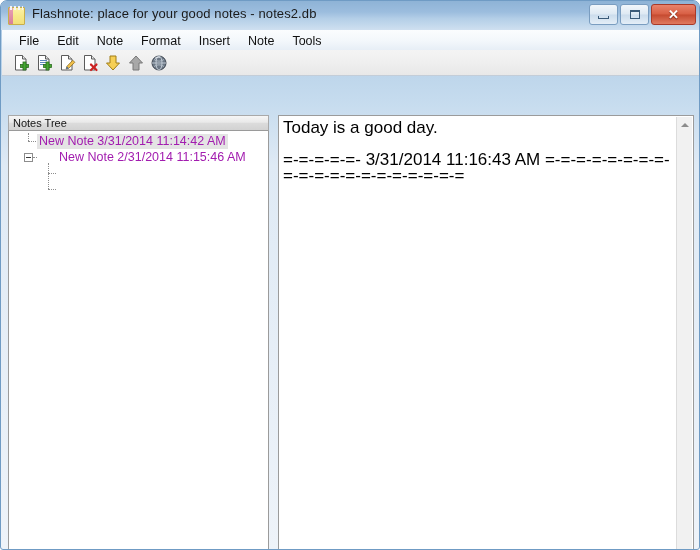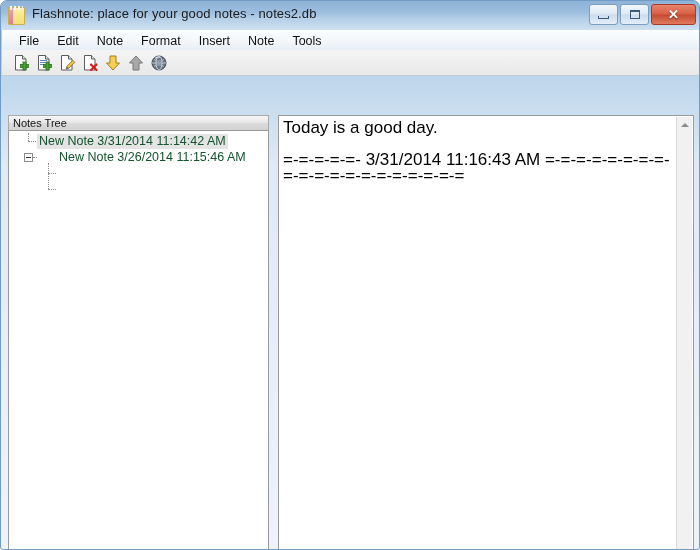--- a/index.html
+++ b/index.html
@@ -197,21 +197,21 @@
     border: 1px solid #9b9b9b;
     border-top: none;
     box-sizing: border-box;
     overflow: hidden;
     padding-top: 2px;
   }
   .tree-node {
     position: relative;
     height: 16px;
     font-size: 12.5px;
-    color: #14532d;
+    color: #a21caf;
     white-space: nowrap;
     display: flex;
     align-items: center;
     cursor: default;
   }
   .tree-label {
     display: inline-block;
     padding: 0 2px;
     line-height: 15px;
   }
@@ -456,21 +456,21 @@
         <div class="tline h" style="left:39px; top:42px; width:8px;"></div>
         <div class="tline h" style="left:39px; top:58px; width:8px;"></div>
 
         <div class="tree-node node-depth0 selected">
           <span class="tree-label">New Note 3/31/2014 11:14:42 AM</span>
         </div>
 
 
 
         <div class="tree-node node-depth1">
-          <span class="tree-label">New Note 3/26/2014 11:15:46 AM</span>
+          <span class="tree-label">New Note 2/31/2014 11:15:46 AM</span>
         </div>
 
       </div>
     </div>
 
     <div class="splitter"></div>
 
     <div class="editor-pane">
       <div class="editor-text">Today is a good day.
 

